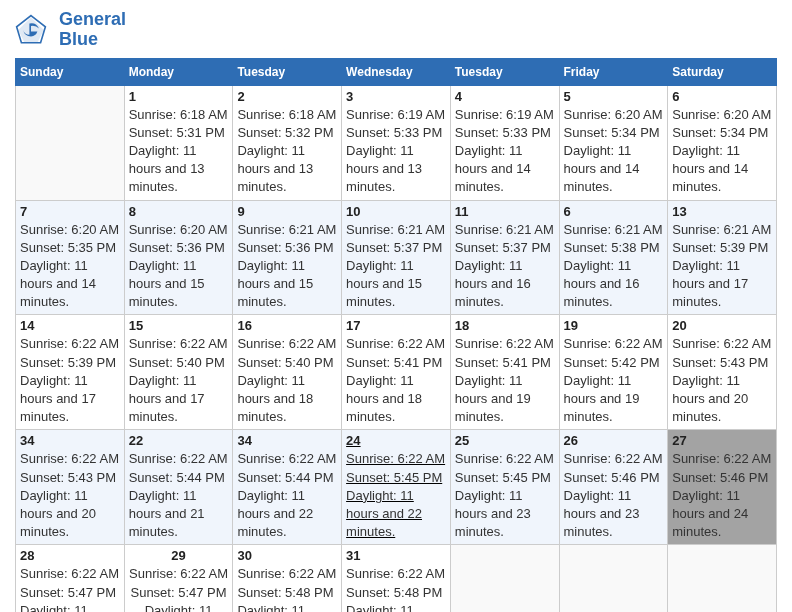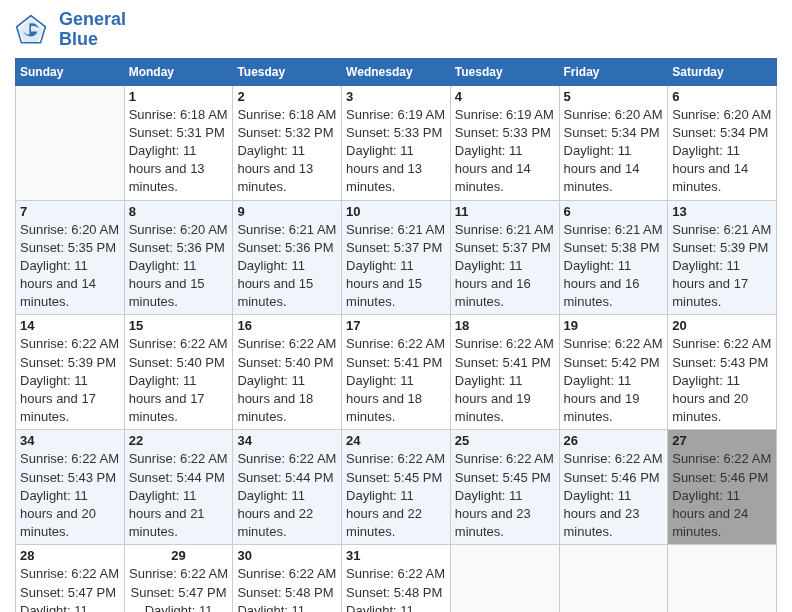--- a/index.html
+++ b/index.html
@@ -295,21 +295,21 @@
 Daylight: 11 hours
 and 21 minutes.</div>
           </td>
           <td style="background: rgb(240, 245, 252);">
             <span class="day-number">34</span>
             <div class="day-info">Sunrise: 6:22 AM
 Sunset: 5:44 PM
 Daylight: 11 hours
 and 22 minutes.</div>
           </td>
-          <td style="background: rgb(240, 245, 252);">
+          <td style="background: rgb(240, 245, 252); text-decoration: underline;">
             <span class="day-number">24</span>
             <div class="day-info">Sunrise: 6:22 AM
 Sunset: 5:45 PM
 Daylight: 11 hours
 and 22 minutes.</div>
           </td>
           <td style="background: rgb(240, 245, 252); margin-left: 40px;">
             <span class="day-number">25</span>
             <div class="day-info">Sunrise: 6:22 AM
 Sunset: 5:45 PM

